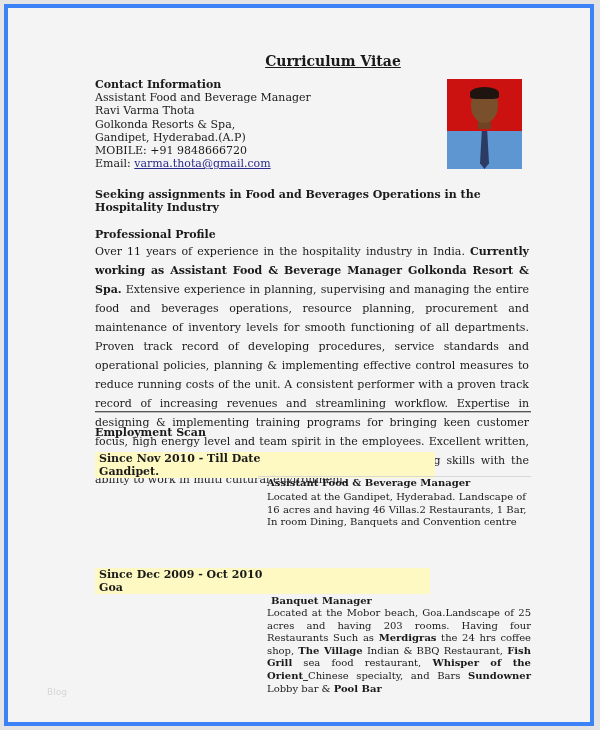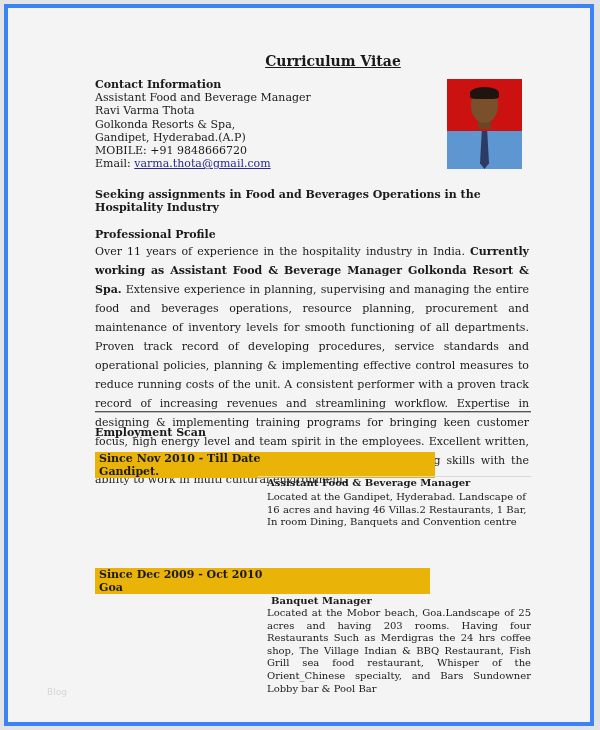--- a/index.html
+++ b/index.html
@@ -15,32 +15,32 @@
   .photo .head { position:absolute; left:24px; top:10px; width:27px; height:34px; background:#7a4f2c; border-radius:45% 45% 50% 50%; }
   .photo .hair { position:absolute; left:23px; top:8px; width:29px; height:12px; background:#1f1410; border-radius:50% 50% 20% 20%; }
   .photo .neck { position:absolute; left:31px; top:40px; width:13px; height:10px; background:#6e4425; }
   .photo .tie { position:absolute; left:33px; top:52px; width:9px; height:38px; background:#2c3b63; clip-path:polygon(20% 0,80% 0,100% 85%,50% 100%,0 85%); }
   .seek { left:87px; top:180px; width:410px; font-size:11px; font-weight:bold; line-height:13px; }
   .sec-h { font-size:11px; font-weight:bold; }
   .profile-h { left:87px; top:220px; }
   .profile { left:87px; top:234px; width:434px; font-size:11px; line-height:19px; text-align:justify; }
   .hrule { left:87px; top:403px; width:436px; height:1px; background:#555; border-bottom:1px solid #bbb; }
   .emp-h { left:87px; top:418px; }
-  .job-band { left:87px; width:340px; height:26px; background:#eab308; }
+  .job-band { left:87px; width:340px; height:26px; background:#fef9c3; }
   .job-band .t { font-size:11px; font-weight:bold; line-height:13px; padding-left:4px; }
   .band1 { top:444px; }
   .band2 { top:560px; width:335px; }
   .hline2 { left:250px; top:468px; width:273px; height:1px; background:#d8d8d8; }
   .role { font-size:10px; font-weight:bold; }
   .role1 { left:259px; top:469px; }
   .role2 { left:263px; top:587px; }
   .desc { font-size:10px; line-height:12.6px; }
   .desc1 { left:259px; top:483px; width:260px; }
   .desc2 { left:259px; top:599px; width:264px; text-align:justify; }
-  .desc b { font-weight:normal; }
+  .desc b { font-weight:bold; }
   .watermark { left:39px; top:679px; font-family:"DejaVu Sans", sans-serif; font-size:9px; color:#d6d6d6; }
 </style>
 </head>
 <body>
 
 <div class="page">
 
   <div class="abs title">Curriculum Vitae</div>
 
   <div class="abs contact">

